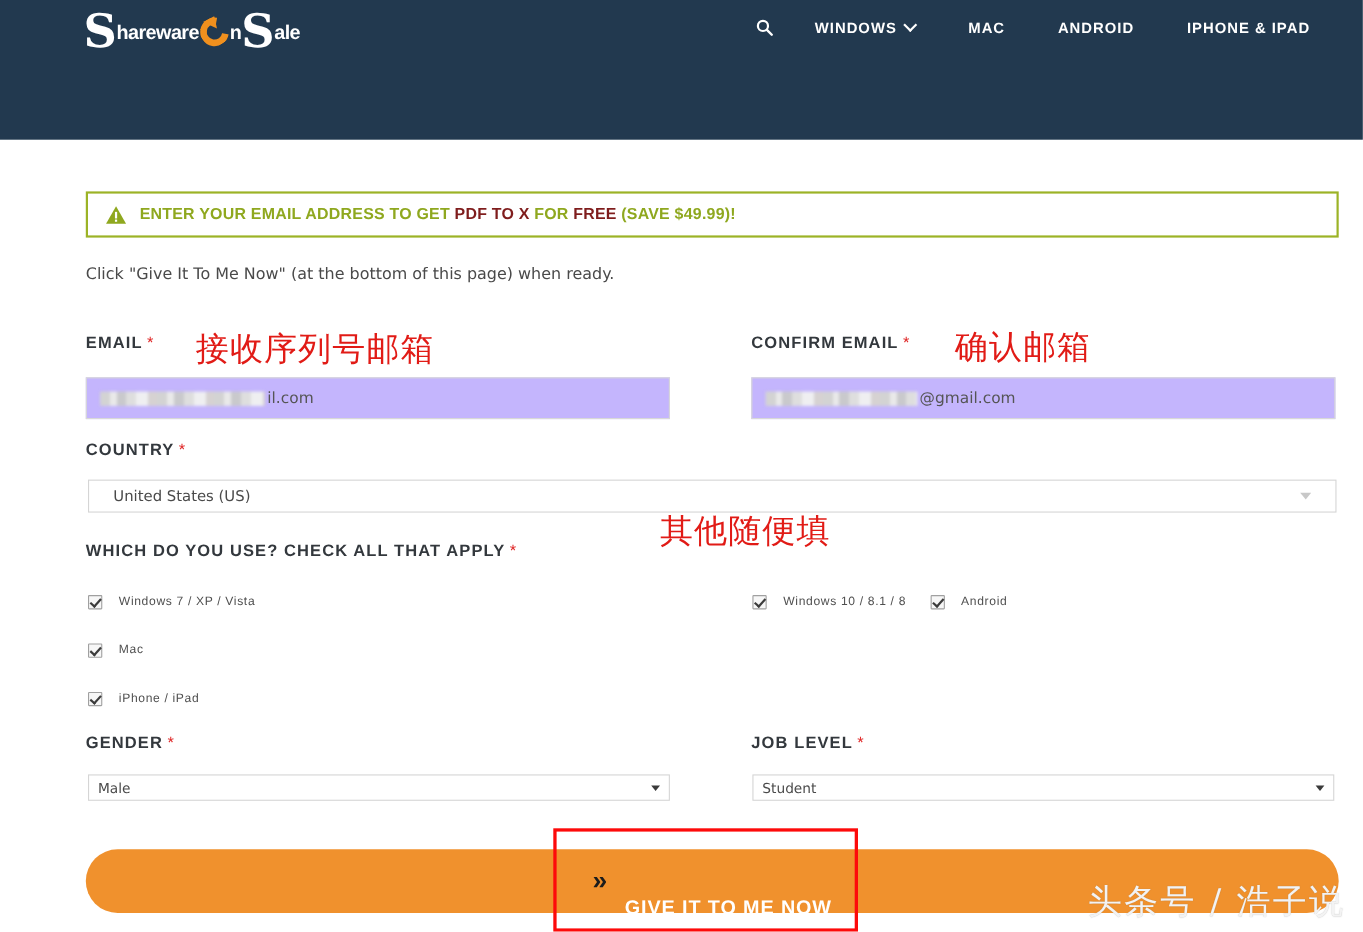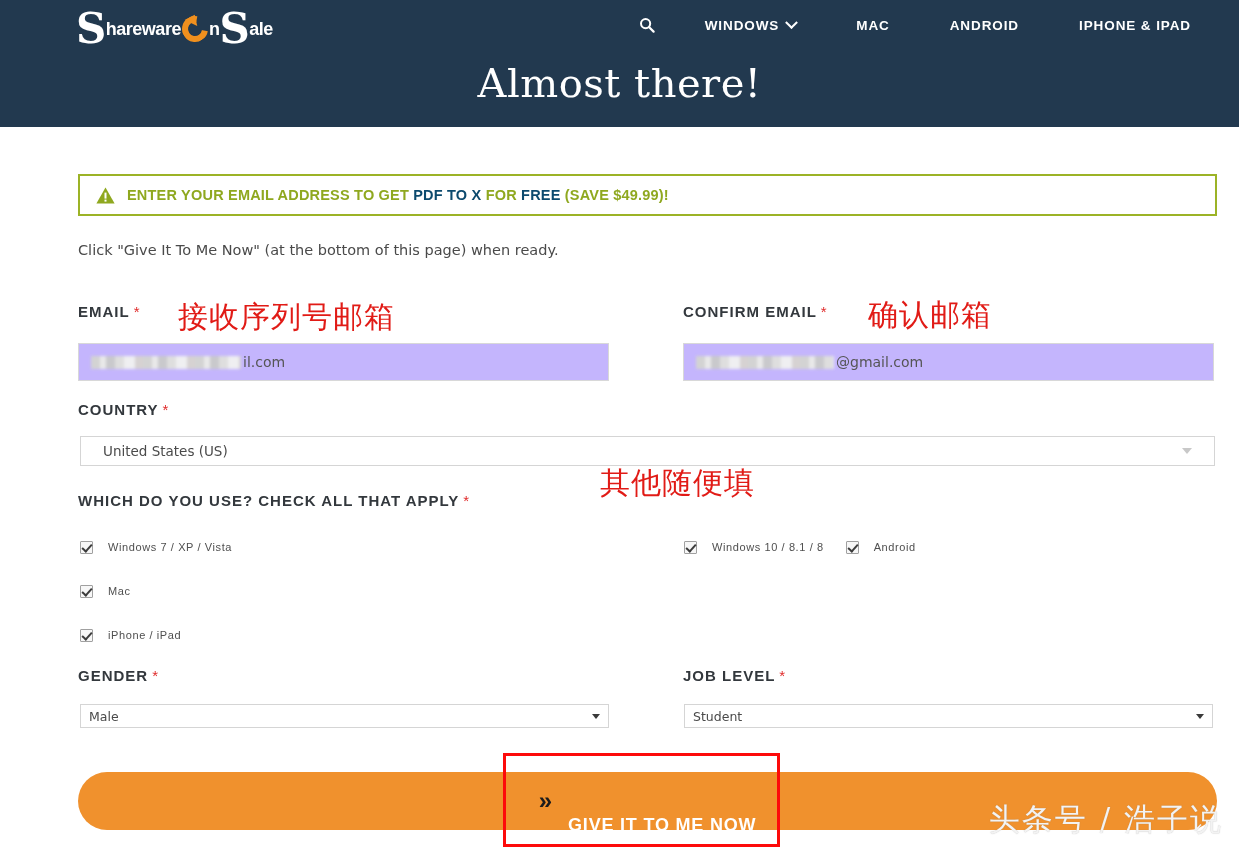--- a/index.html
+++ b/index.html
@@ -35,21 +35,21 @@
     border-right-color: transparent;
     transform: rotate(-35deg);
   }
   .logo-ring::after{
     content:""; position:absolute; left:4px; top:-7px;
     border-left:7px solid transparent; border-right:7px solid transparent;
     border-bottom:9px solid #f0901e; transform: rotate(60deg);
   }
   .nav {
     position: absolute; right: 24px; top: 11px;
-    display: flex; align-items: center; gap: 12px;
+    display: flex; align-items: center; gap: 0px;
   }
   .nav-item {
     color:#ffffff; font-size: 13.5px; font-weight: 700;
     letter-spacing: 0.9px; padding: 6px 24px;
     cursor: pointer; display:flex; align-items:center; gap:8px;
   }
   .search-btn { padding: 6px 14px; cursor:pointer; display:flex; align-items:center; }
   .chev { display:inline-block; width:9px; height:9px; border-right:2px solid #fff; border-bottom:2px solid #fff;
           transform: rotate(45deg) translate(-2px,-2px); }
   .hero {
@@ -65,21 +65,21 @@
     width:1139px; height:42px;
     border:2px solid #9cb326; background:#fff;
     display:flex; align-items:center; padding-left:16px; gap:12px;
   }
   .warn-icon { width:19px; height:17px; position:relative; flex:none; }
   .warn-icon svg { display:block; }
   .banner-text {
     font-size:14.5px; font-weight:700; color:#8fa81f;
     letter-spacing:0.2px;
   }
-  .banner-text .red { color:#0c4a6e;margin-top:20px; }
+  .banner-text .red { color:#7f1d1d;margin-top:20px; }
 
   .instruction {
     position:absolute; left:78px; top:242px;
     font-size:14.5px; color:#4a4a4a;
     font-family:"DejaVu Sans", sans-serif;
   }
 
   
   .form { position:absolute; left:0; top:0; width:1239px; }
   .col-left  { position:absolute; left:78px;  width:531px; }
@@ -192,21 +192,20 @@
         <span>MAC</span>
       </div>
       <div class="nav-item">
         <span>ANDROID</span>
       </div>
       <div class="nav-item">
         <span>IPHONE &amp; IPAD</span>
       </div>
     </div>
 
-    <div class="hero">Almost there!</div>
   </div>
 
   <div class="banner">
     <span class="warn-icon">
       <svg width="19" height="17" viewBox="0 0 19 17">
         <path d="M9.5 0.6 L18.6 16.4 L0.4 16.4 Z" fill="#8fa81f"></path>
         <rect x="8.5" y="5.6" width="2" height="6" fill="#ffffff"></rect>
         <rect x="8.5" y="12.6" width="2" height="2" fill="#ffffff"></rect>
       </svg>
     </span>

